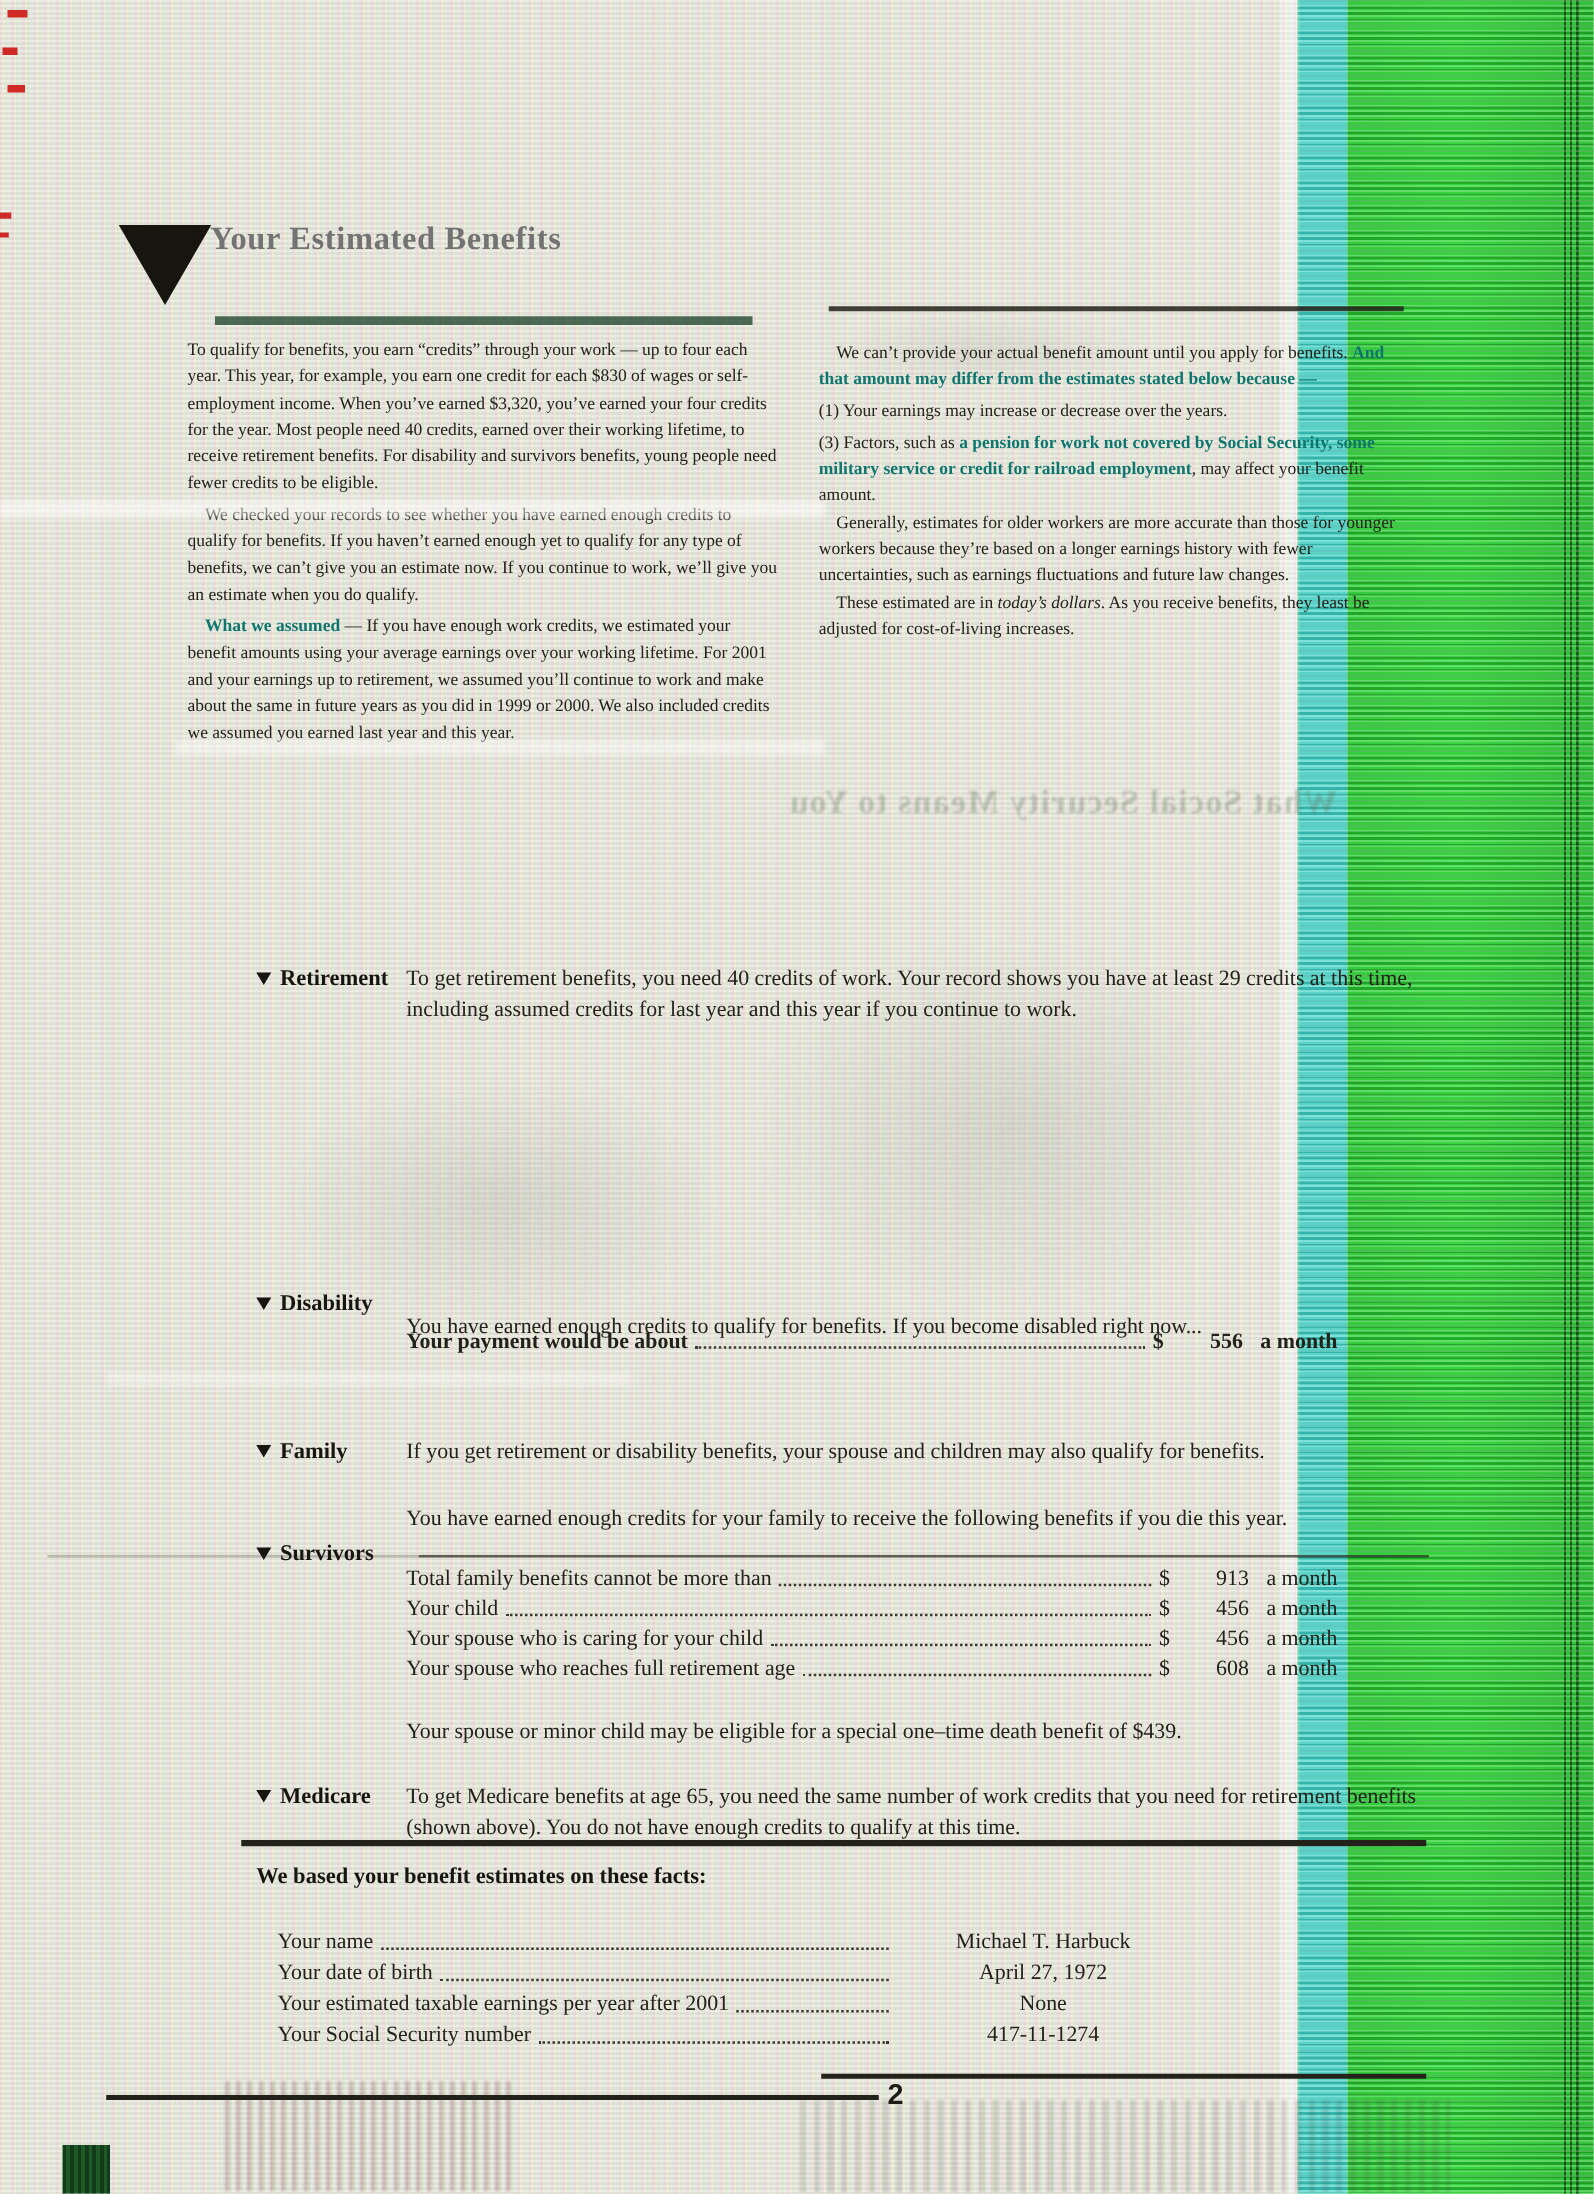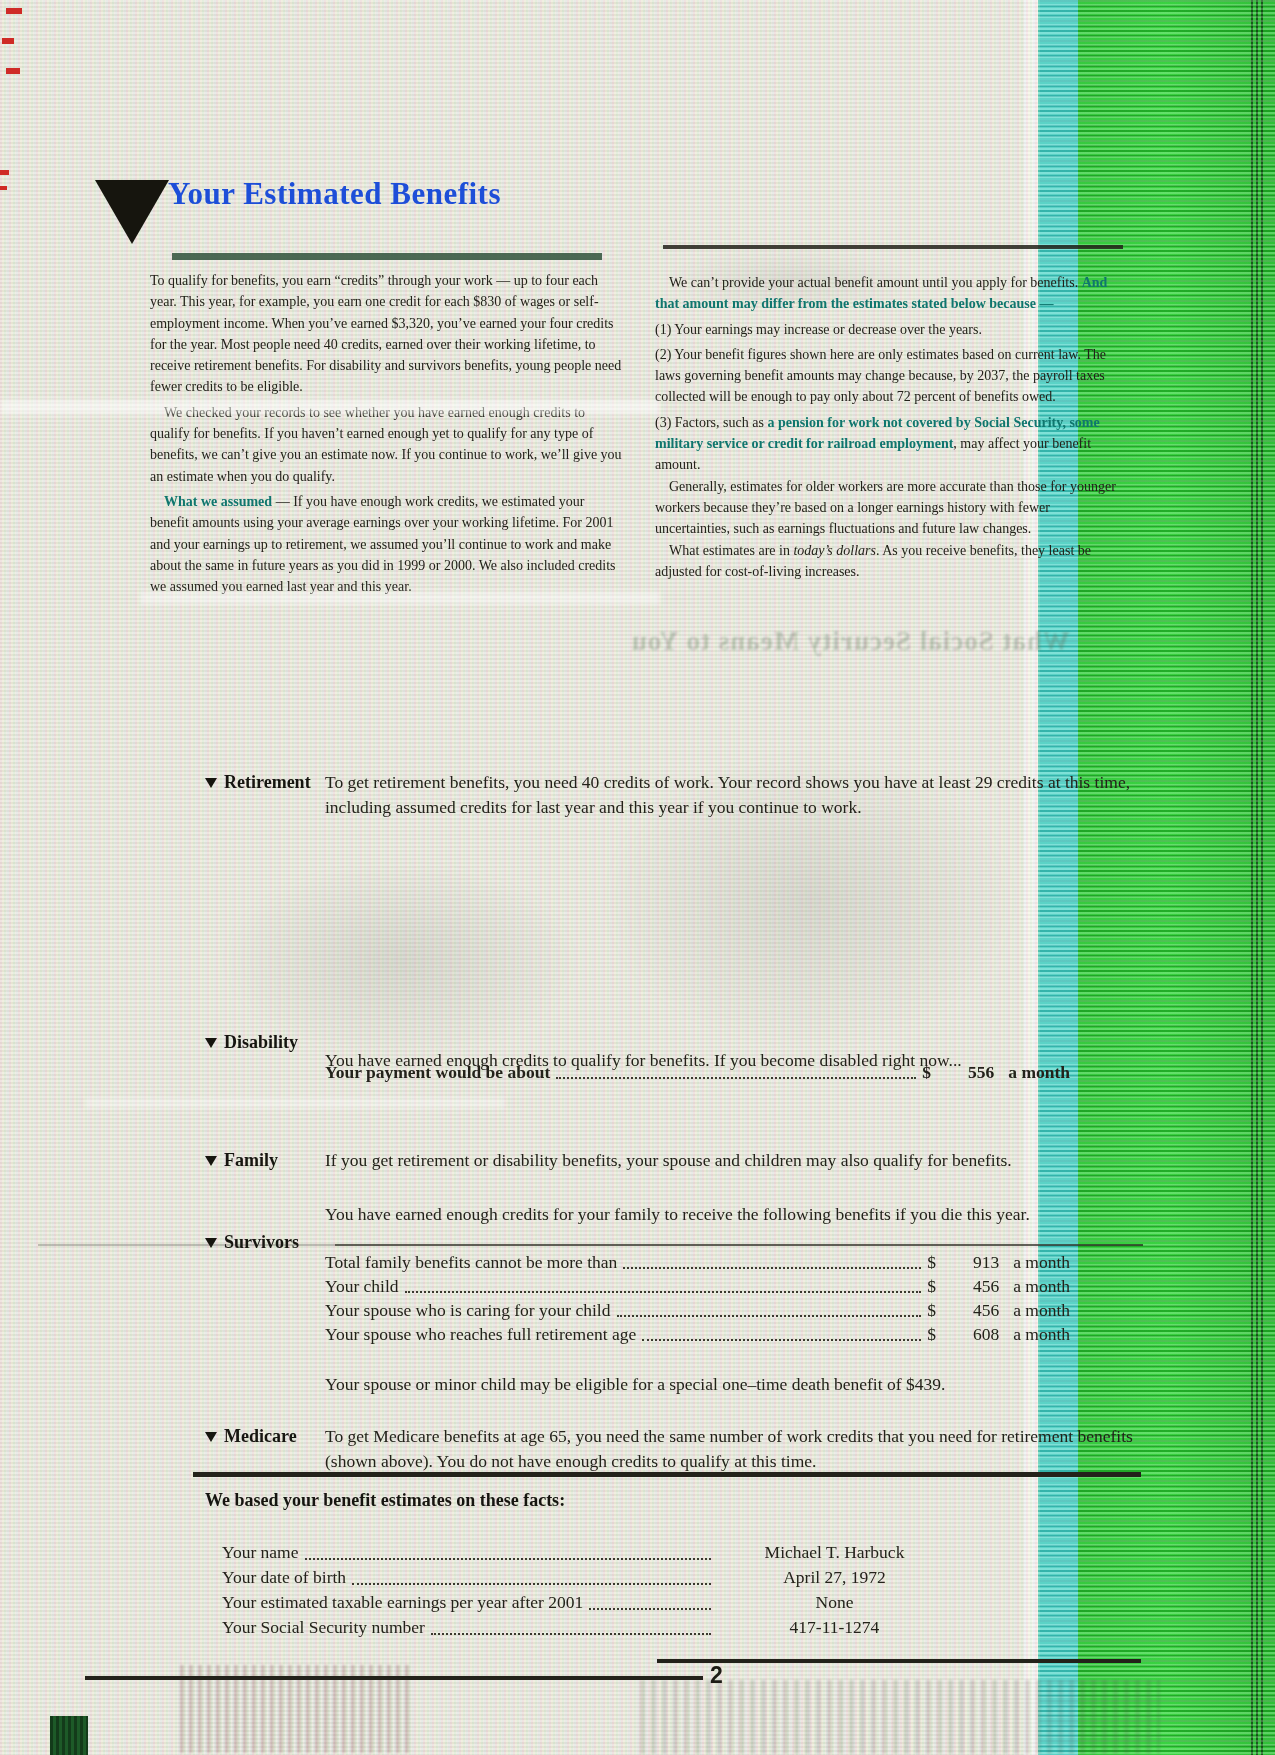--- a/index.html
+++ b/index.html
@@ -40,21 +40,21 @@
   
   .ghost-heading{position:absolute;left:430px;top:626px;width:640px;z-index:1;
       transform:scaleX(-1);font-weight:bold;font-size:27px;letter-spacing:1px;
       color:rgba(100,118,96,.34);filter:blur(1px);pointer-events:none;}
   .ghost-blob{position:absolute;z-index:1;pointer-events:none;filter:blur(4px);
       background:radial-gradient(ellipse at center, rgba(120,125,115,.16), rgba(120,125,115,0) 70%);}
 
   
   .content{position:absolute;inset:0;z-index:2;}
   .abs{position:absolute;}
-  .title{font-size:31px;font-weight:bold;letter-spacing:.5px;color:#1d4ed8;}
+  .title{font-size:26px;font-weight:bold;letter-spacing:.5px;color:#737373;}
   .tri-big{width:0;height:0;border-left:37px solid transparent;border-right:37px solid transparent;
       border-top:64px solid #16150e;}
   .rule{position:absolute;background:#23221a;}
   .rule-green{position:absolute;background:#3a5a44;opacity:.9;}
 
   .col{font-size:14px;line-height:21.3px;text-align:left;}
   .col p{margin:0;}
   .col .sp{margin-top:4px;}
   .b{font-weight:bold;color:#0f766e;}
   .i{font-style:italic;}
@@ -117,24 +117,23 @@
 
     <div class="abs col" style="left:150px;top:270px;width:472px;">
       <p>To qualify for benefits, you earn “credits” through your work — up to four each year. This year, for example, you earn one credit for each $830 of wages or self-employment income. When you’ve earned $3,320, you’ve earned your four credits for the year. Most people need 40 credits, earned over their working lifetime, to receive retirement benefits. For disability and survivors benefits, young people need fewer credits to be eligible.</p>
       <p class="indent sp">We checked your records to see whether you have earned enough credits to qualify for benefits. If you haven’t earned enough yet to qualify for any type of benefits, we can’t give you an estimate now. If you continue to work, we’ll give you an estimate when you do qualify.</p>
       <p class="indent sp"><span class="b">What we assumed</span><span> — If you have enough work credits, we estimated your benefit amounts using your average earnings over your working lifetime. For 2001 and your earnings up to retirement, we assumed you’ll continue to work and make about the same in future years as you did in 1999 or 2000. We also included credits we assumed you earned last year and this year.</span></p>
     </div>
 
     <div class="abs col" style="left:655px;top:272px;width:470px;">
       <p class="indent"><span>We can’t provide your actual benefit amount until you apply for benefits. </span><span class="b">And that amount may differ from the estimates stated below because —</span></p>
       <p class="sp">(1) Your earnings may increase or decrease over the years.</p>
-      <p class="sp">(2) Your benefit figures shown here are only estimates based on current law. The laws governing benefit amounts may change because, by 2037, the payroll taxes collected will be enough to pay only about 72 percent of benefits owed.</p>
       <p class="sp"><span>(3) Factors, such as </span><span class="b">a pension for work not covered by Social Security, some military service or credit for railroad employment</span><span>, may affect your benefit amount.</span></p>
       <p class="indent">Generally, estimates for older workers are more accurate than those for younger workers because they’re based on a longer earnings history with fewer uncertainties, such as earnings fluctuations and future law changes.</p>
-      <p class="indent"><span>What estimates are in </span><span class="i">today’s dollars</span><span>. As you receive benefits, they least be adjusted for cost-of-living increases.</span></p>
+      <p class="indent"><span>These estimated are in </span><span class="i">today’s dollars</span><span>. As you receive benefits, they least be adjusted for cost-of-living increases.</span></p>
     </div>
 
     <div class="abs sec-label" style="left:205px;top:772px;"><span class="tri-sm"></span><span>Retirement</span></div>
     <div class="abs sec-text" style="left:325px;top:770px;width:830px;">To get retirement benefits, you need 40 credits of work.  Your record shows you have at least 29 credits at this time, including assumed credits for last year and this year if you continue to work.</div>
 
     <div class="abs sec-label" style="left:205px;top:1032px;text-align:center;"><span class="tri-sm"></span><span>Disability</span></div>
     <div class="abs sec-text" style="left:325px;top:1048px;width:830px;">You have earned enough credits to qualify for benefits.  If you become disabled right now...</div>
     <div class="abs dotrow" style="left:325px;top:1060px;width:745px;font-weight:bold;">
       <span>Your payment would be about</span>
       <span class="leader"></span>

